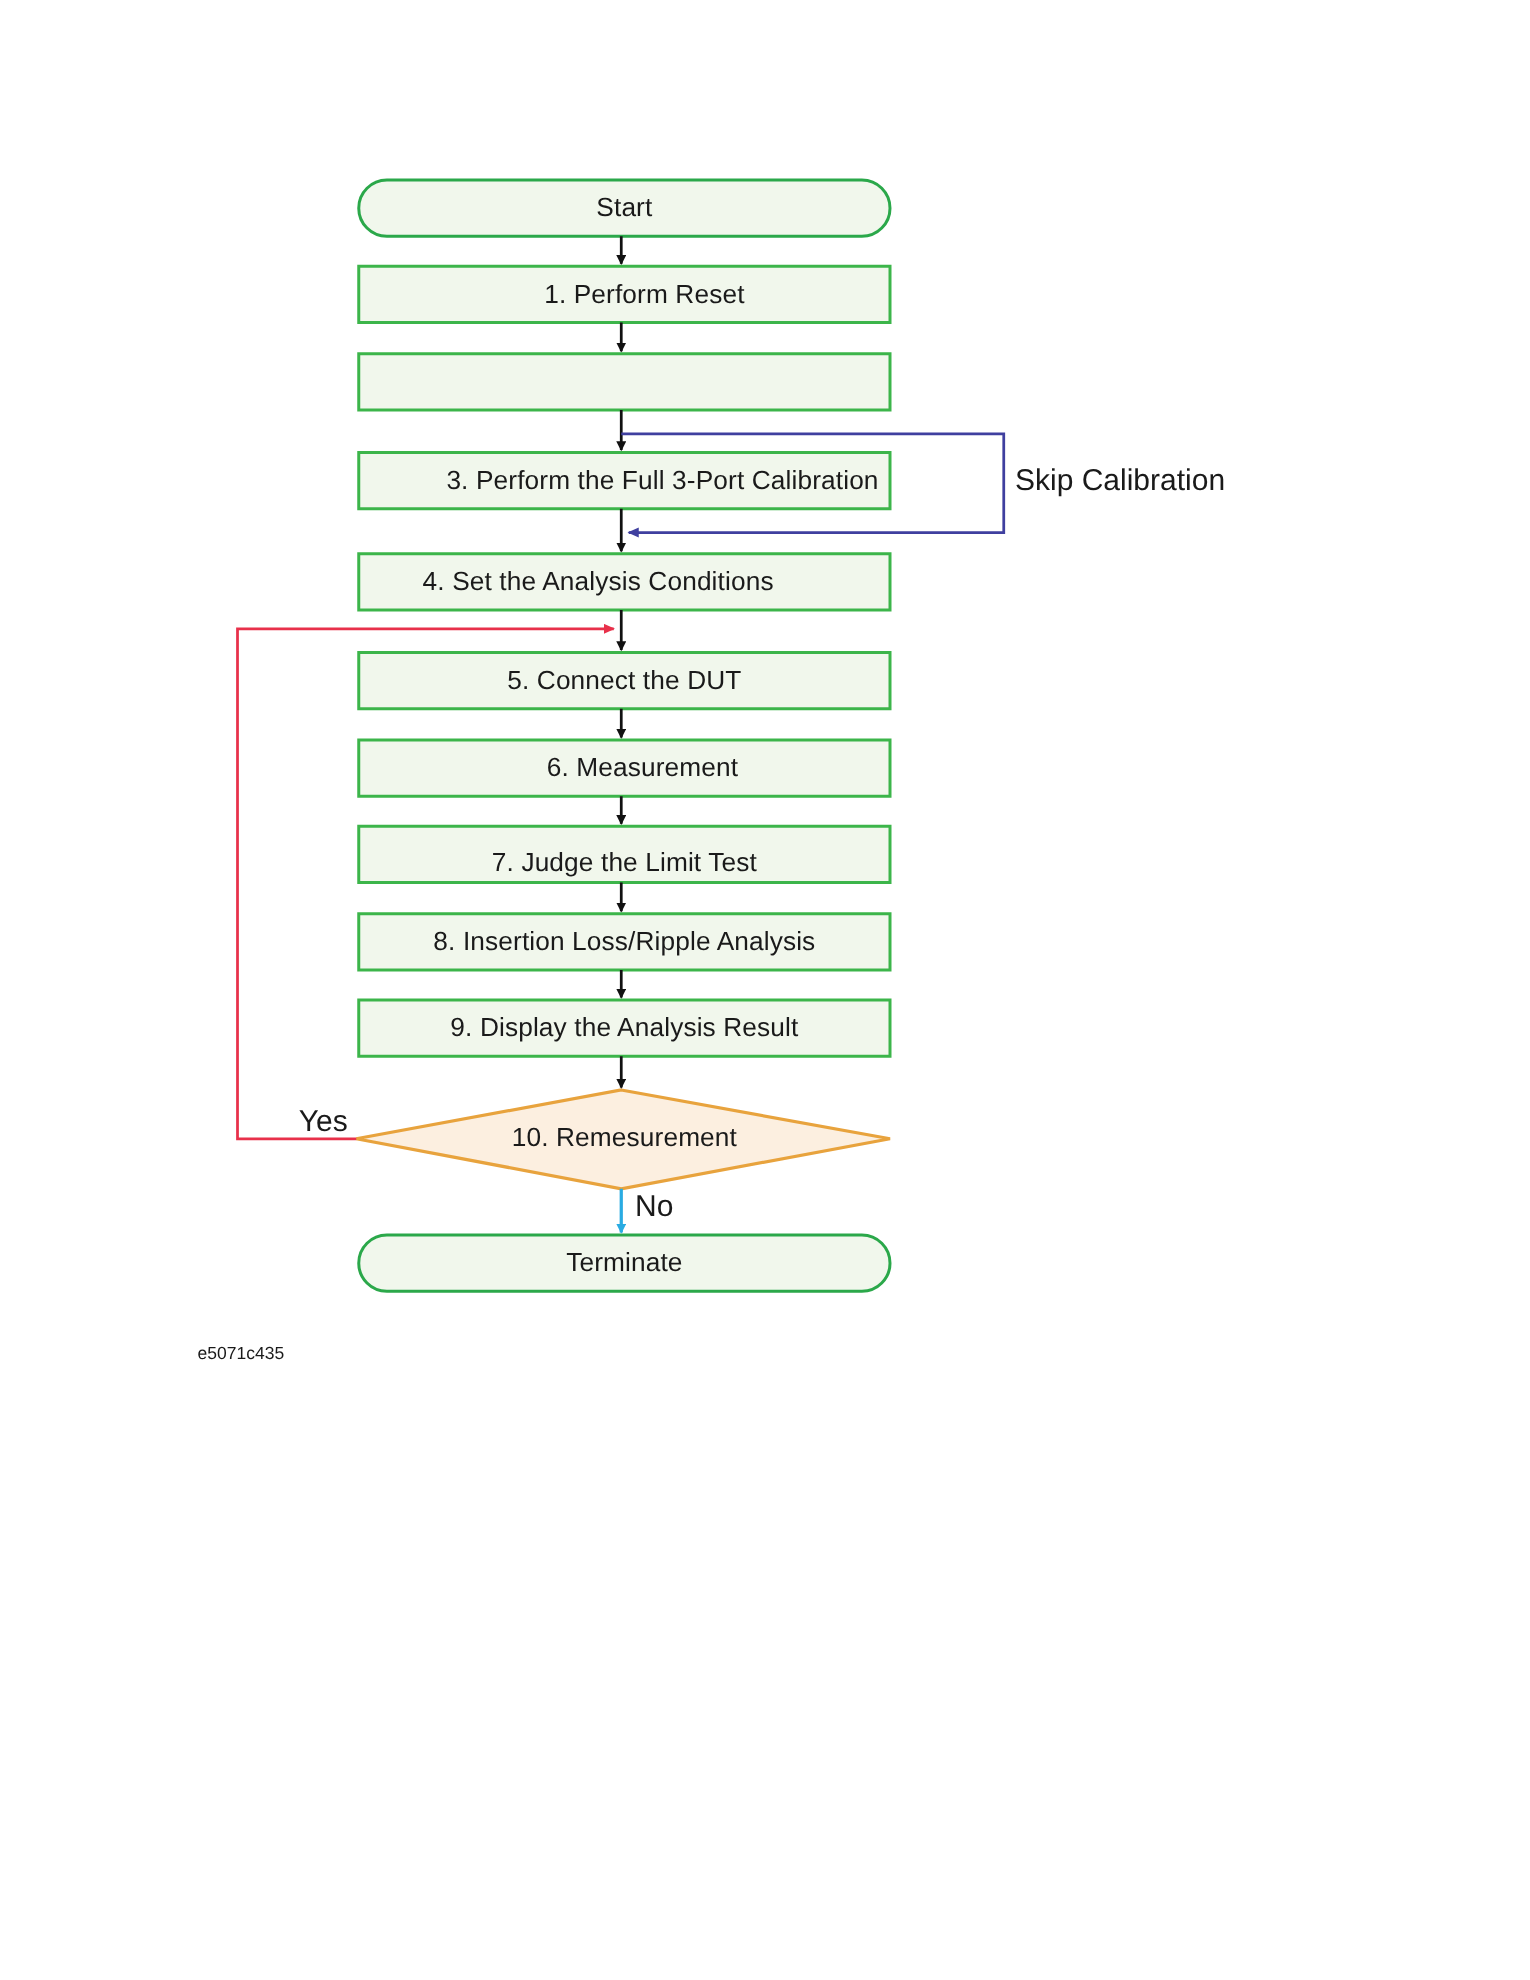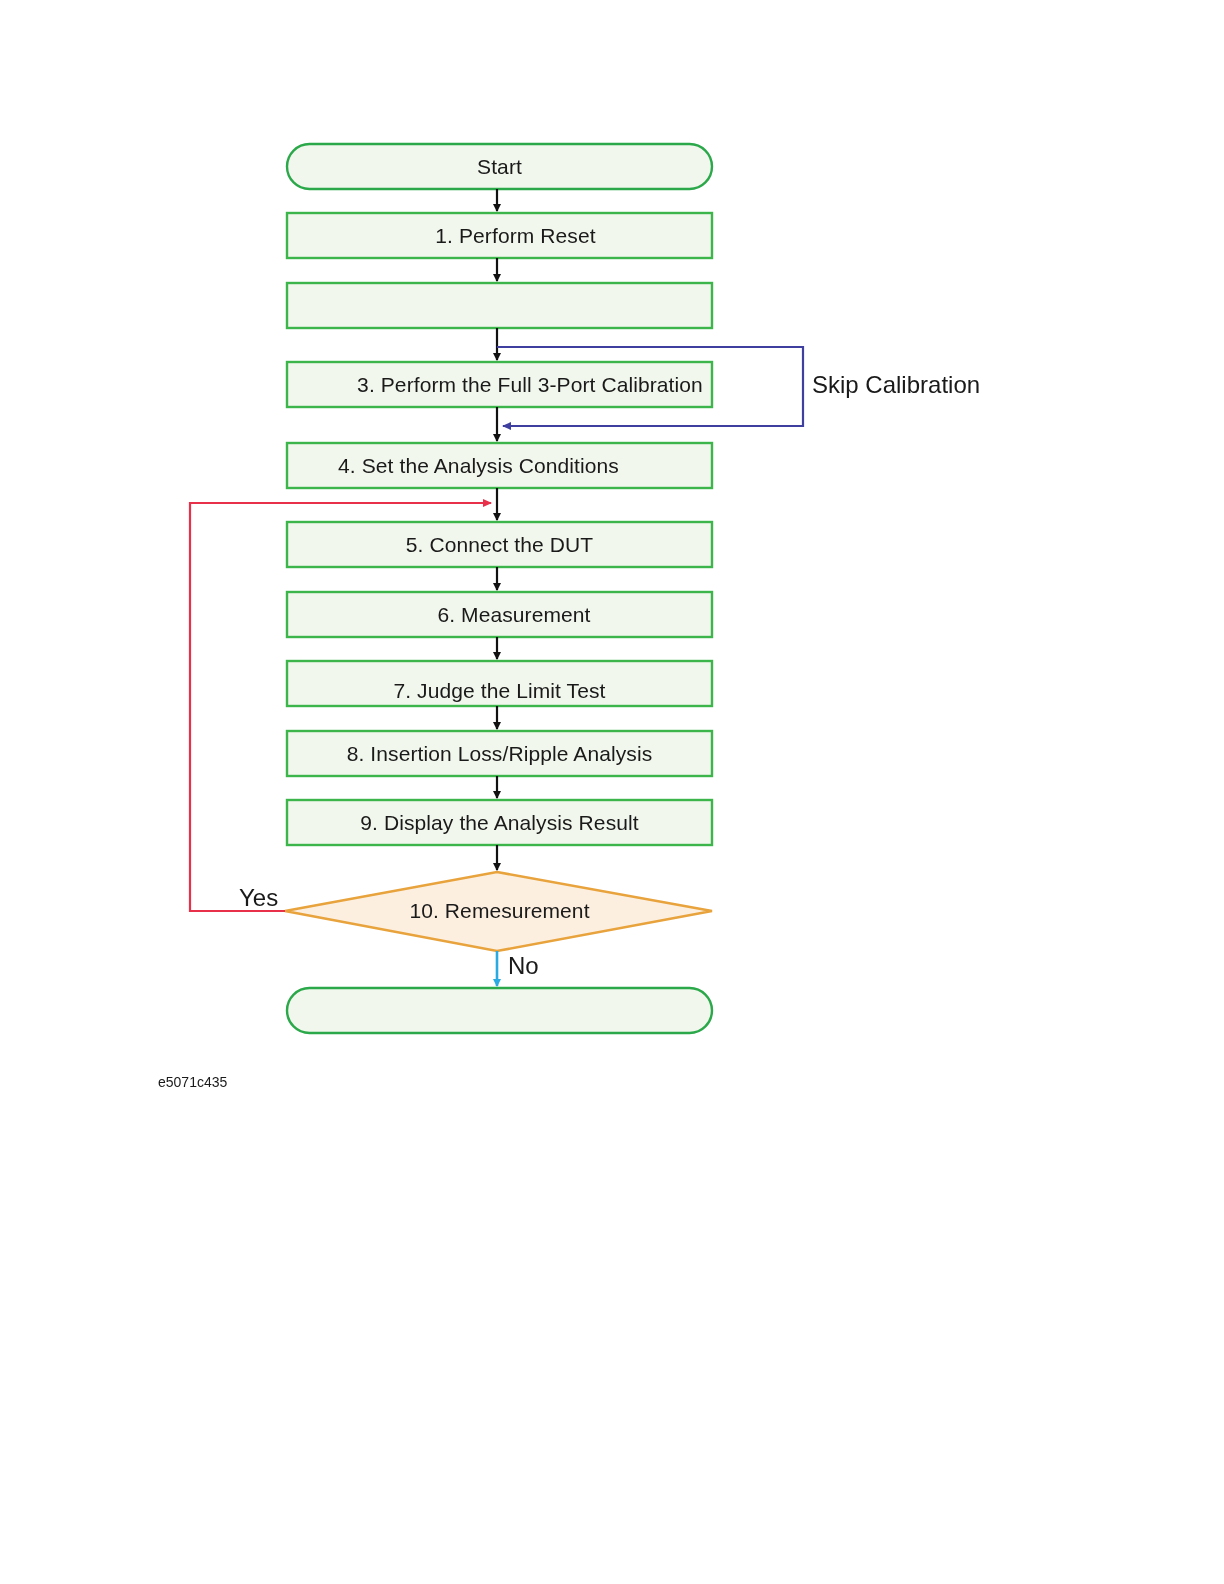--- a/index.html
+++ b/index.html
@@ -120,20 +120,21 @@
   <div class="node-label" style="left:287px; top:144px; width:425px; height:45px;">Start</div>
   <div class="node-label" style="left:287px; top:213px; width:425px; height:45px;margin-left:16px;">1. Perform Reset</div>
   <div class="node-label" style="left:287px; top:362px; width:486px; height:45px;">3. Perform the Full 3-Port Calibration</div>
   <div class="node-label" style="left:287px; top:443px; width:383px; height:45px;">4. Set the Analysis Conditions</div>
   <div class="node-label" style="left:287px; top:522px; width:425px; height:45px;">5. Connect the DUT</div>
   <div class="node-label" style="left:287px; top:592px; width:380px; height:45px;margin-left:37px;">6. Measurement</div>
   <div class="node-label" style="left:287px; top:661px; width:425px; height:59px;">7. Judge the Limit Test</div>
   <div class="node-label" style="left:287px; top:731px; width:425px; height:45px;">8. Insertion Loss/Ripple Analysis</div>
   <div class="node-label" style="left:287px; top:800px; width:425px; height:45px;">9. Display the Analysis Result</div>
   <div class="node-label" style="left:287px; top:889px; width:425px; height:44px;">10. Remesurement</div>
+  <div class="node-label" style="left:287px; top:988px; width:425px; height:45px;">Terminate</div>
 
   <div class="edge-label" style="left:812px; top:371px;">Skip Calibration</div>
   <div class="edge-label" style="left:239px; top:884px;">Yes</div>
   <div class="edge-label" style="left:508px; top:952px;">No</div>
 
   <div class="caption">e5071c435</div>
 
 </div>
 
 </body></html>

